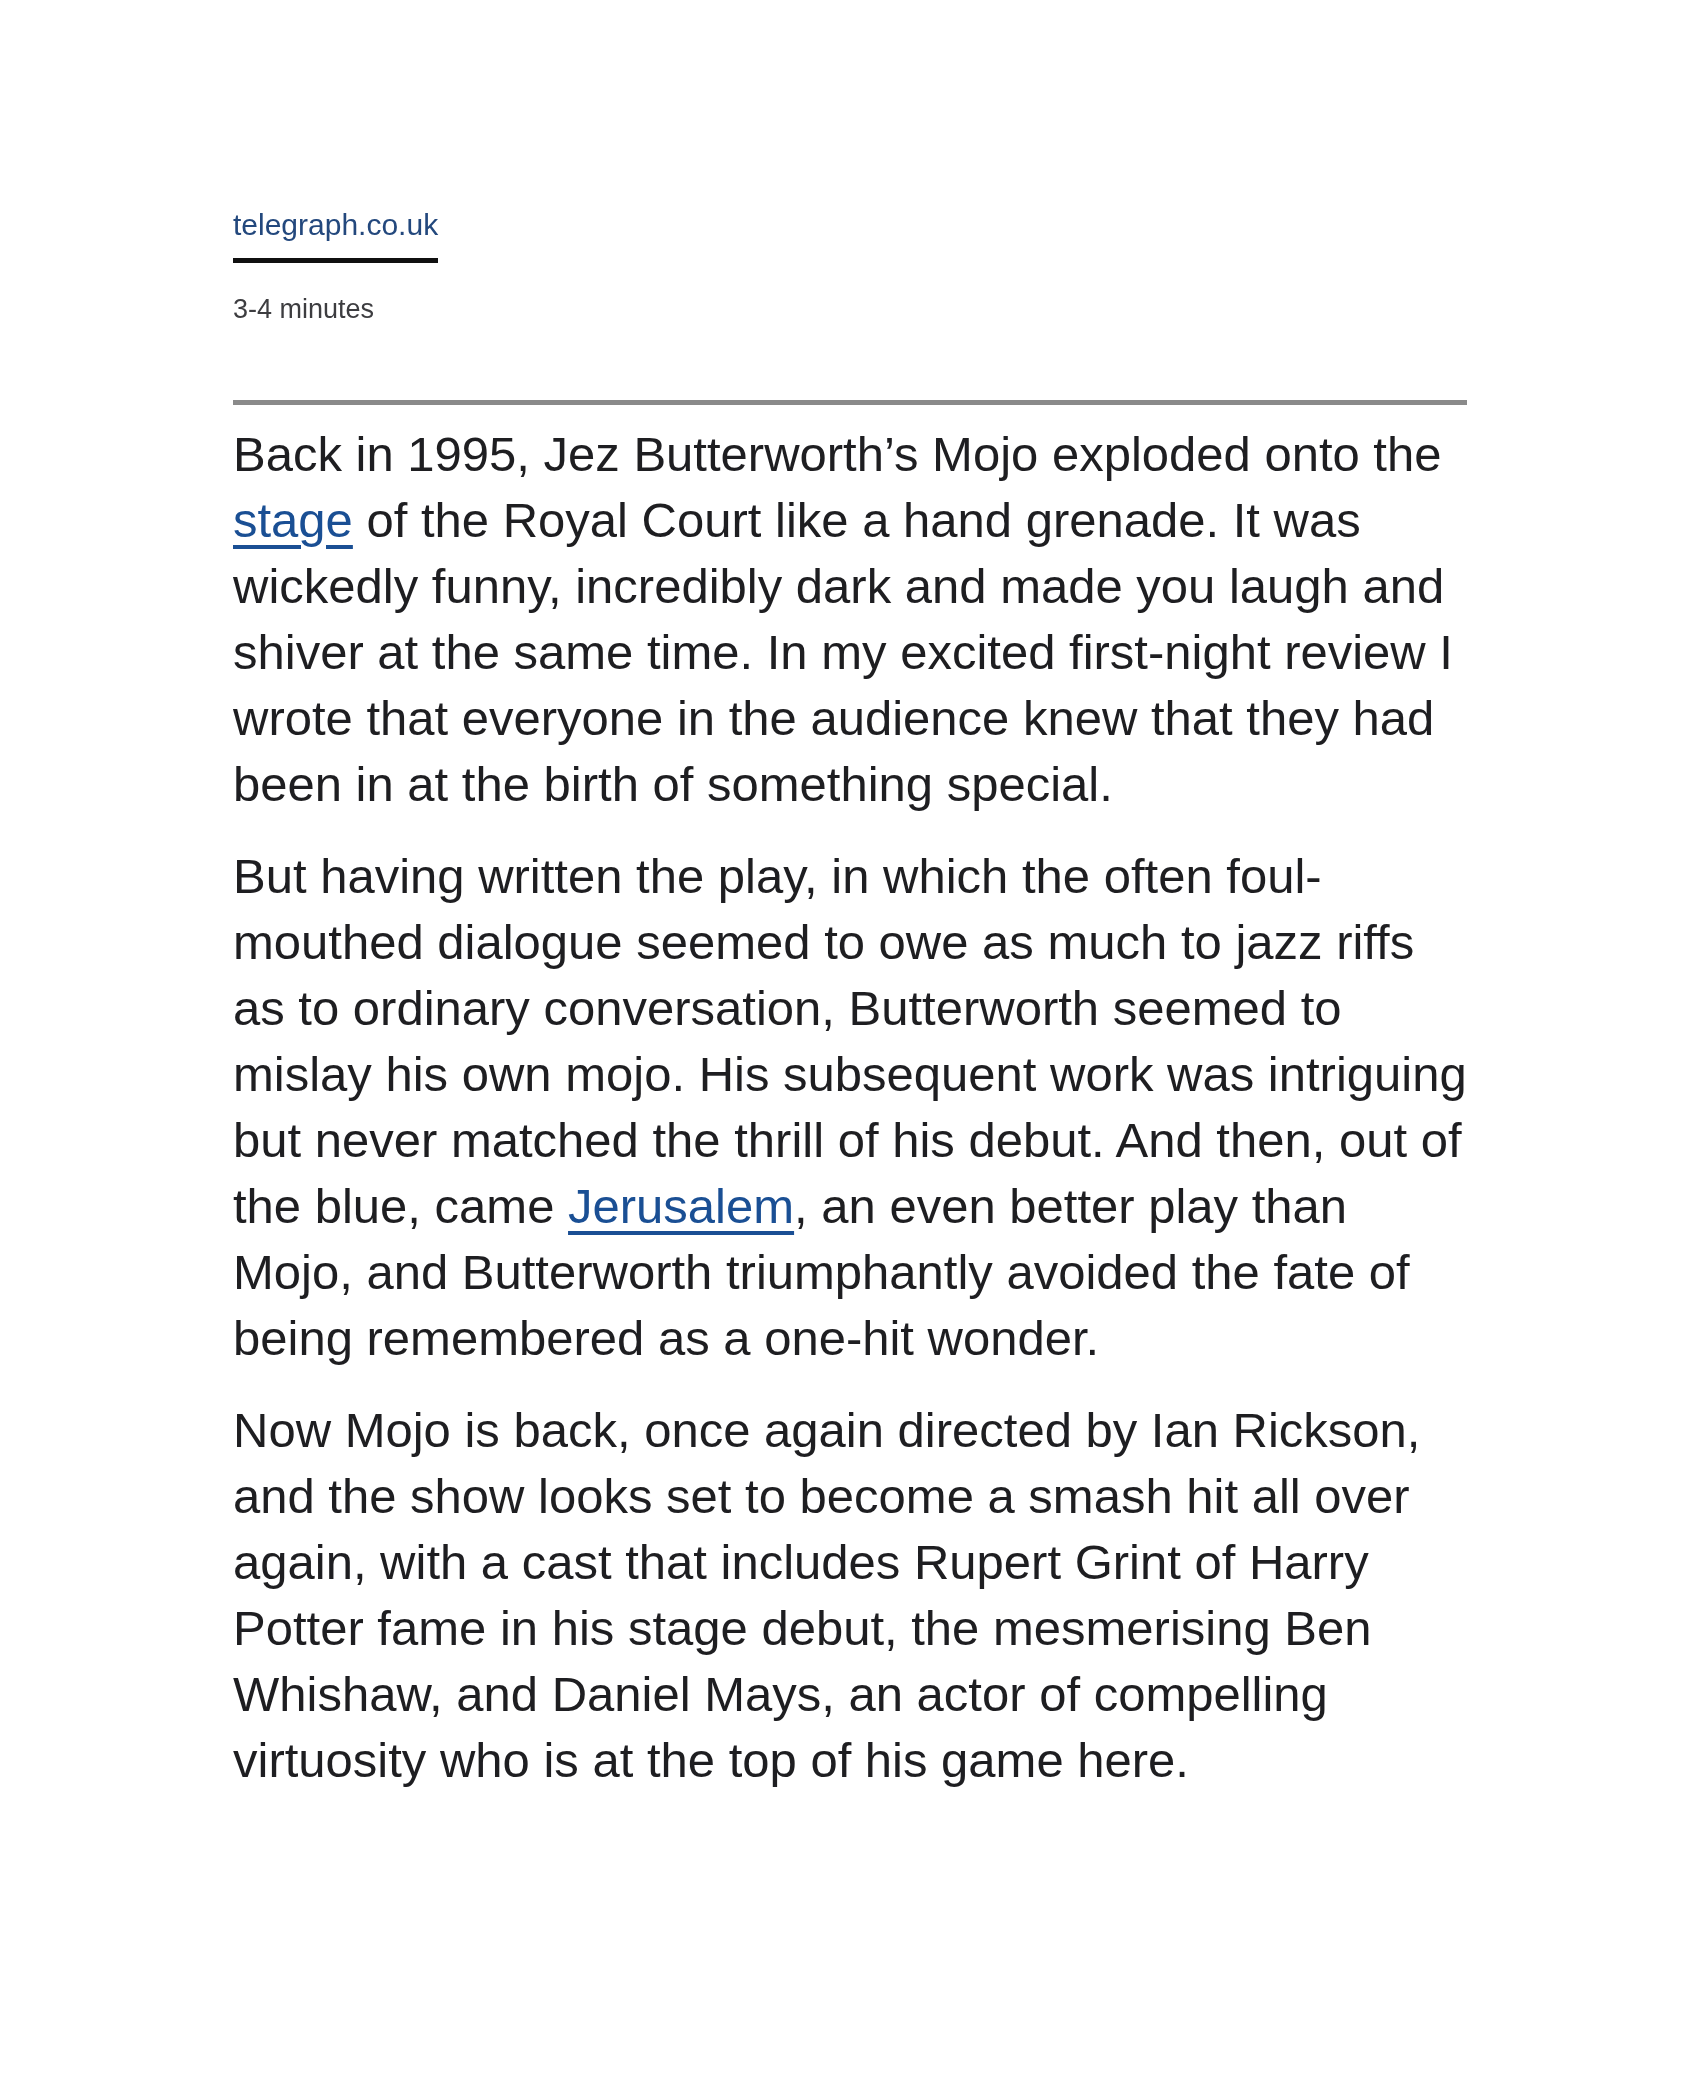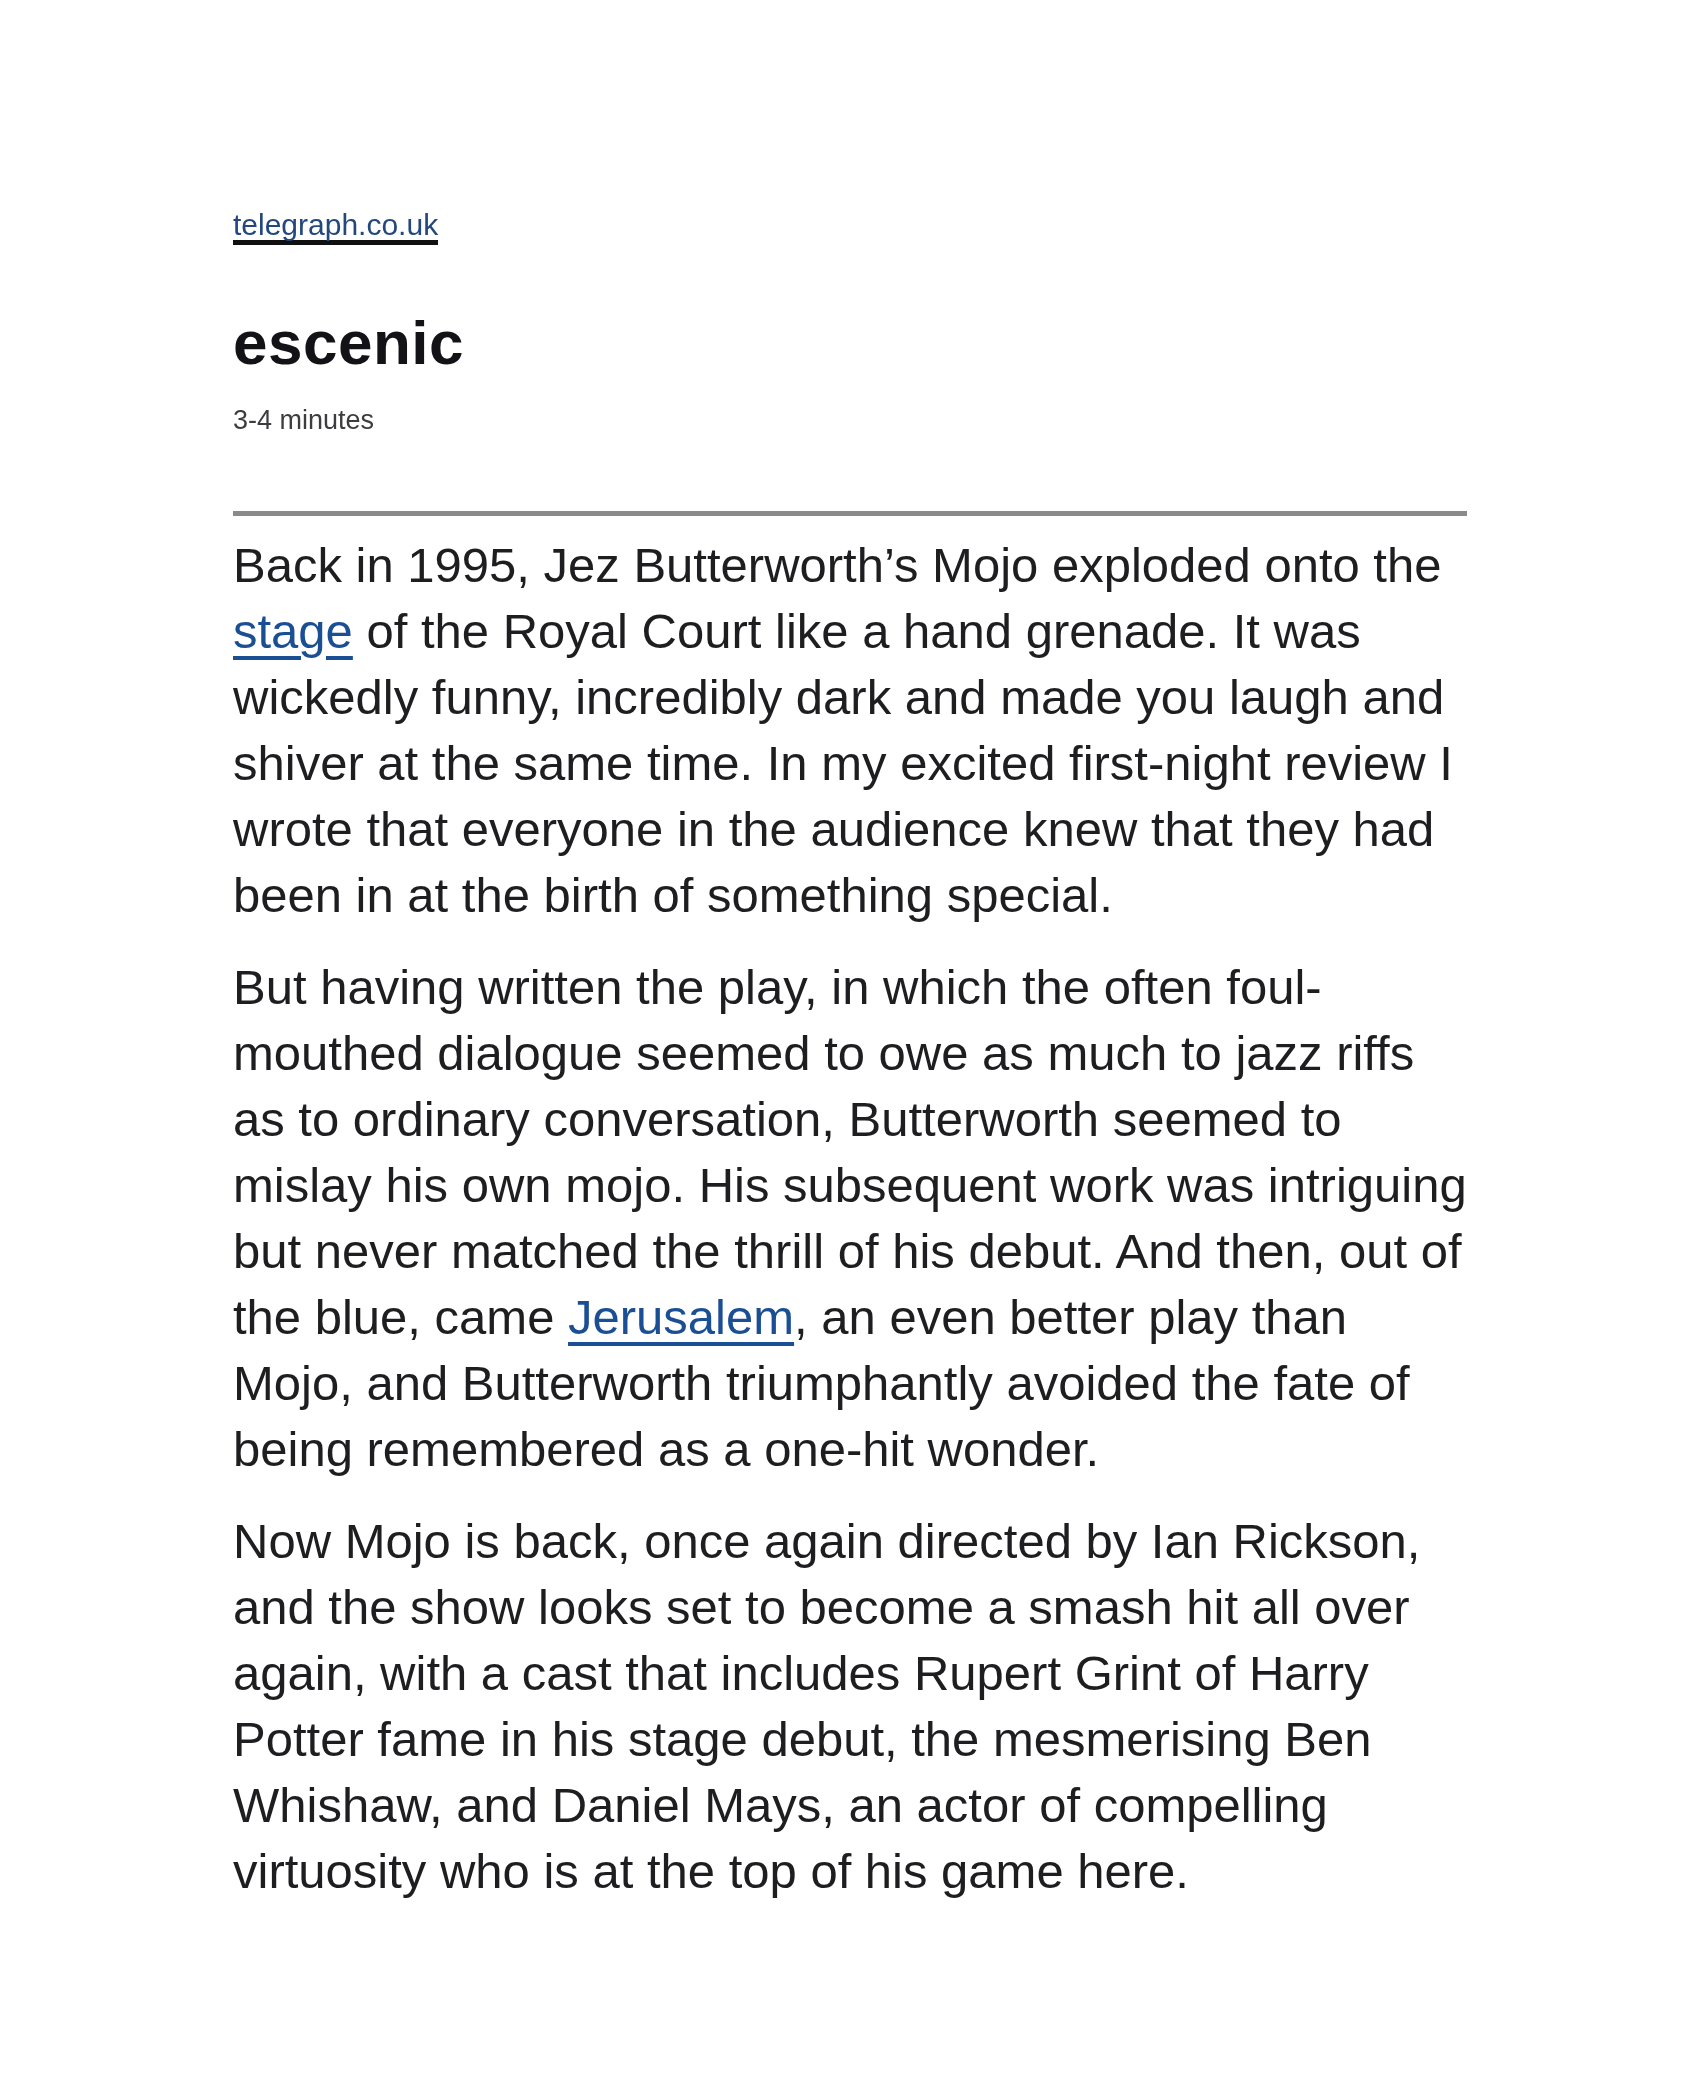--- a/index.html
+++ b/index.html
@@ -18,20 +18,21 @@
     margin-left: 233px;
     width: 1234px;
     padding-top: 210px;
   }
   .domain {
     display: inline-block;
     font-size: 30px;
     line-height: 1;
     color: var(--domain-link, #23487d);
     text-decoration: none;
+    padding-bottom: 18px;
     border-bottom: 5px solid var(--domain-underline, #101010);
     cursor: pointer;
   }
   h1.title {
     margin: 67px 0 0 0;
     font-size: 62px;
     line-height: 1;
     font-weight: 700;
     letter-spacing: 0.5px;
     color: var(--title-text, #121217);
@@ -68,21 +69,20 @@
     text-underline-offset: 8px;
     cursor: pointer;
   }
 </style>
 </head>
 <body style="--bg: #ffffff; --text: #1e1e21; --title-text: #121217; --byline-text: #242428; --meta-text: #3d3d40; --domain-link: #23487d; --domain-underline: #101010; --body-link: #1a4f94; --divider: #8a8a8a;">
 
 <div class="content">
   <a class="domain">telegraph.co.uk</a>
 
-  <h1 class="title">escenic</h1>
 
 
   <div class="reading-time">3-4 minutes</div>
 
   <hr class="divider">
 
   <div class="article-body">
       <p>Back in 1995, Jez Butterworth’s Mojo exploded onto the <a class="body-link">stage</a> of the Royal Court like a hand grenade. It was wickedly funny, incredibly dark and made you laugh and shiver at the same time. In my excited first-night review I wrote that everyone in the audience knew that they had been in at the birth of something special.</p>
       <p>But having written the play, in which the often foul-mouthed dialogue seemed to owe as much to jazz riffs as to ordinary conversation, Butterworth seemed to mislay his own mojo. His subsequent work was intriguing but never matched the thrill of his debut. And then, out of the blue, came <a class="body-link">Jerusalem</a>, an even better play than Mojo, and Butterworth triumphantly avoided the fate of being remembered as a one-hit wonder.</p>
       <p>Now Mojo is back, once again directed by Ian Rickson, and the show looks set to become a smash hit all over again, with a cast that includes Rupert Grint of Harry Potter fame in his stage debut, the mesmerising Ben Whishaw, and Daniel Mays, an actor of compelling virtuosity who is at the top of his game here.</p>

